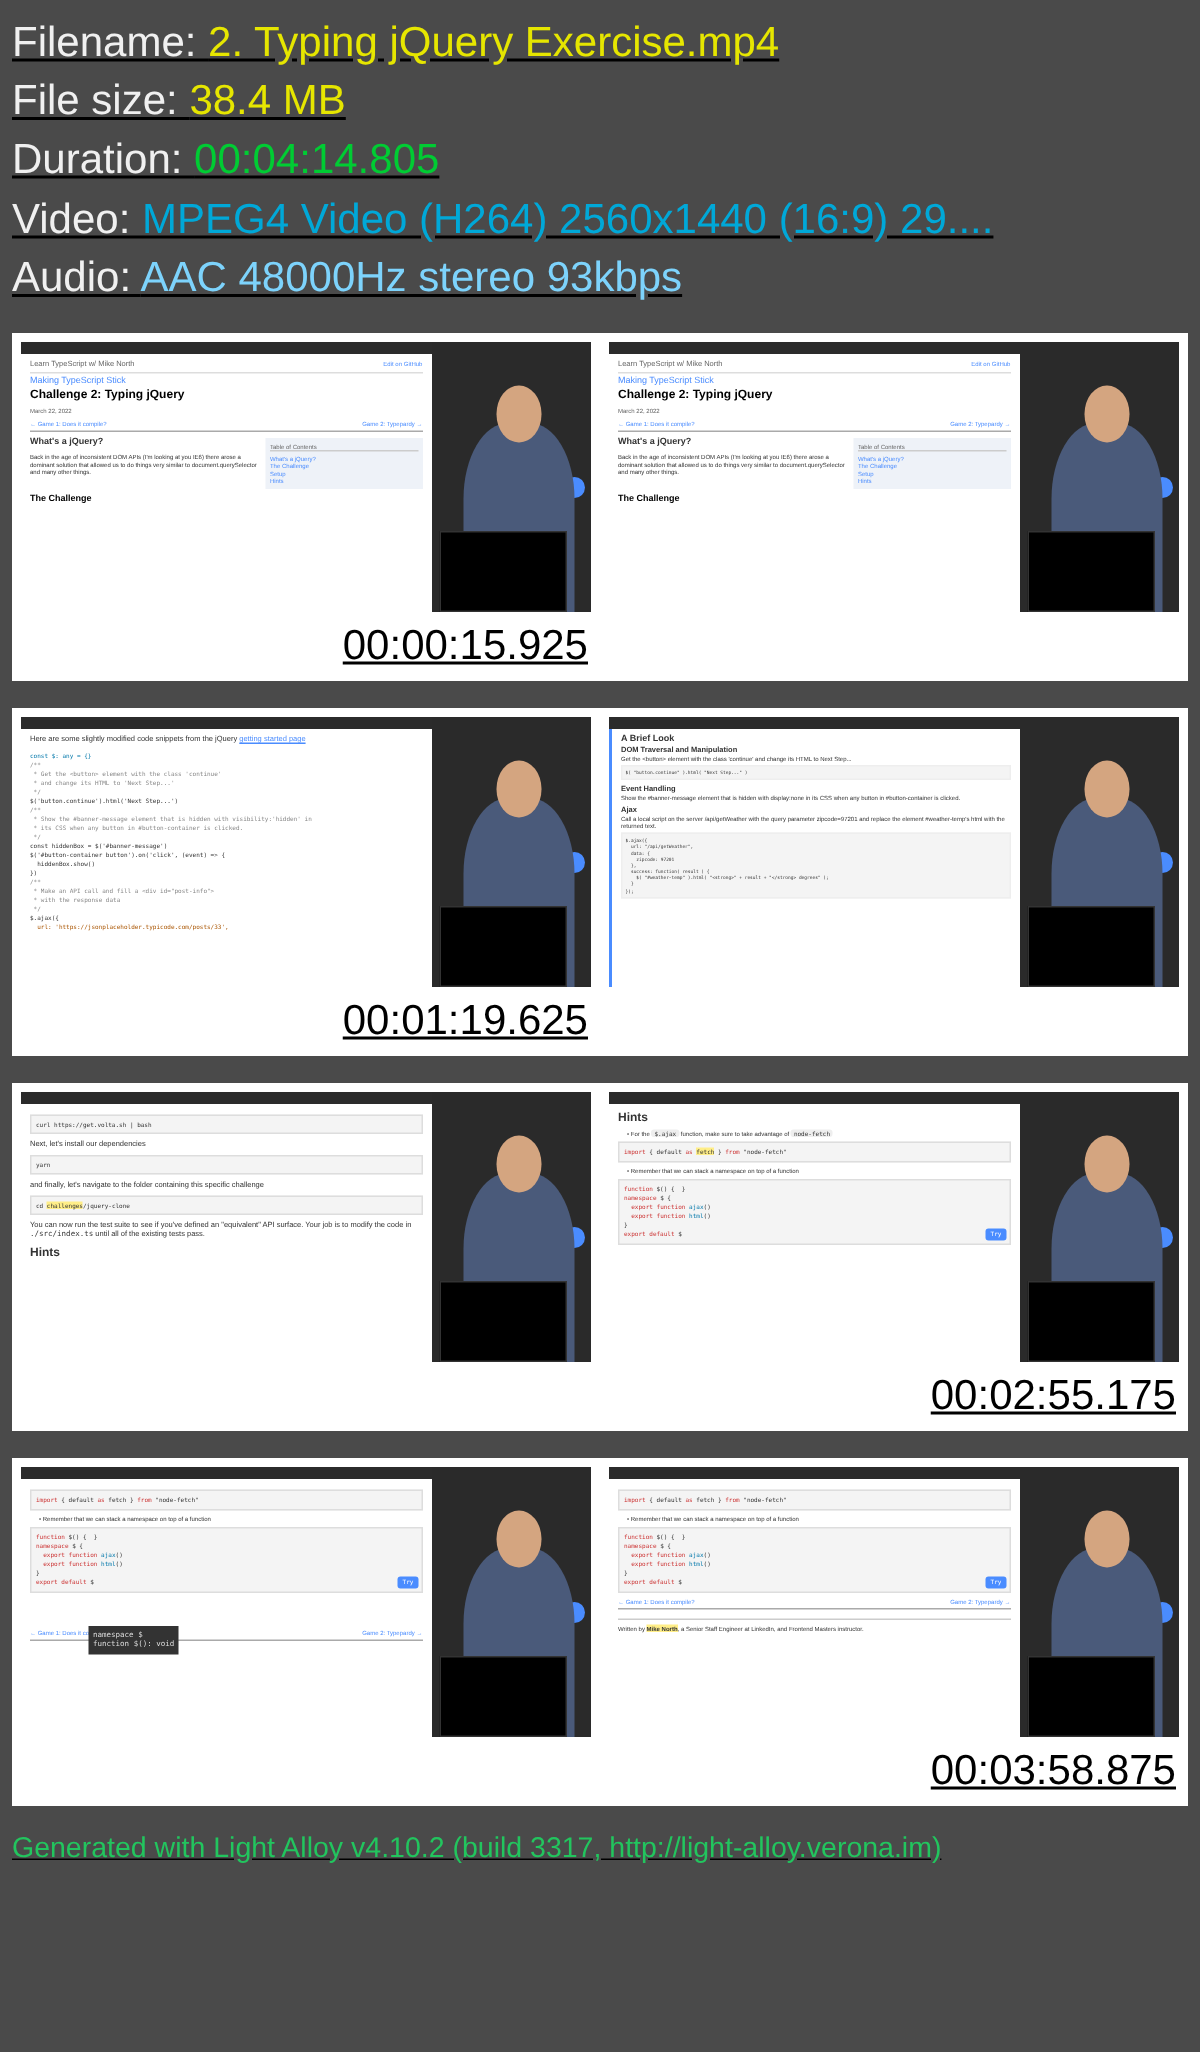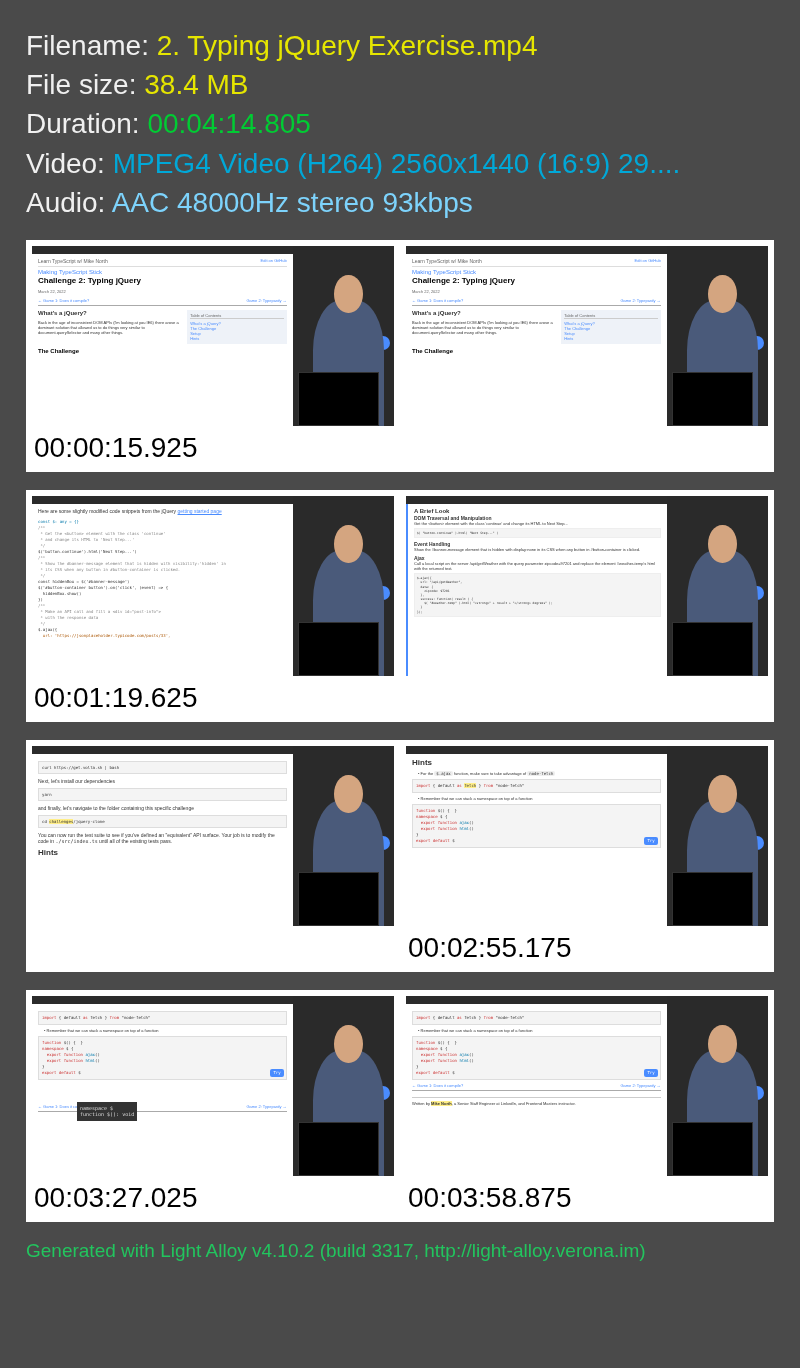--- a/index.html
+++ b/index.html
@@ -3,21 +3,21 @@
 <meta charset="utf-8">
 <style>
   * { margin: 0; padding: 0; box-sizing: border-box; }
   body {
     background: #4a4a4a;
     font-family: Arial, sans-serif;
     width: 800px;
     height: 1368px;
     overflow: hidden;
   }
-  .container { padding: 26px; }
+  .container { padding: 8px; text-decoration: underline; }
   .file-info {
     color: #f0f0f0;
     font-size: 28px;
     line-height: 1.4;
     margin-bottom: 18px;
   }
   .file-info .row { white-space: nowrap; }
   .info-label { color: #f0f0f0; }
   .filename-value { color: #e6e600; }
   .filesize-value { color: #e6e600; }
@@ -38,20 +38,21 @@
     width: 100%;
     height: 180px;
     background: #222;
     position: relative;
     overflow: hidden;
   }
   .timestamp {
     color: #000;
     font-size: 28px;
     padding: 6px 2px 2px 2px;
+    text-align: right;
   }
   
   
   .screen {
     position: absolute;
     inset: 0;
     display: flex;
   }
   .browser-part {
     flex: 0 0 72%;
@@ -455,21 +456,20 @@
           </div>
           <div class="presenter-part">
               <div class="chat-icon"></div>
               <div class="presenter-person">
                 <div class="presenter-head"></div>
               </div>
               <div class="presenter-monitor"></div>
             </div>
         </div>
       </div>
-      <div class="timestamp">00:03:27.025</div>
     </div>
 
     <div class="thumb-card">
       <div class="thumb-img">
         <div class="screen">
           <div class="browser-part">
             <div class="browser-bar"></div>
             <div class="hints-content">
               <div class="hints-code"><span class="kw-red">import</span> { default <span class="kw-red">as</span> fetch } <span class="kw-red">from</span> "node-fetch"</div>
               <div class="hints-bullet">• <span>Remember that we can stack a namespace on top of a function</span></div>

